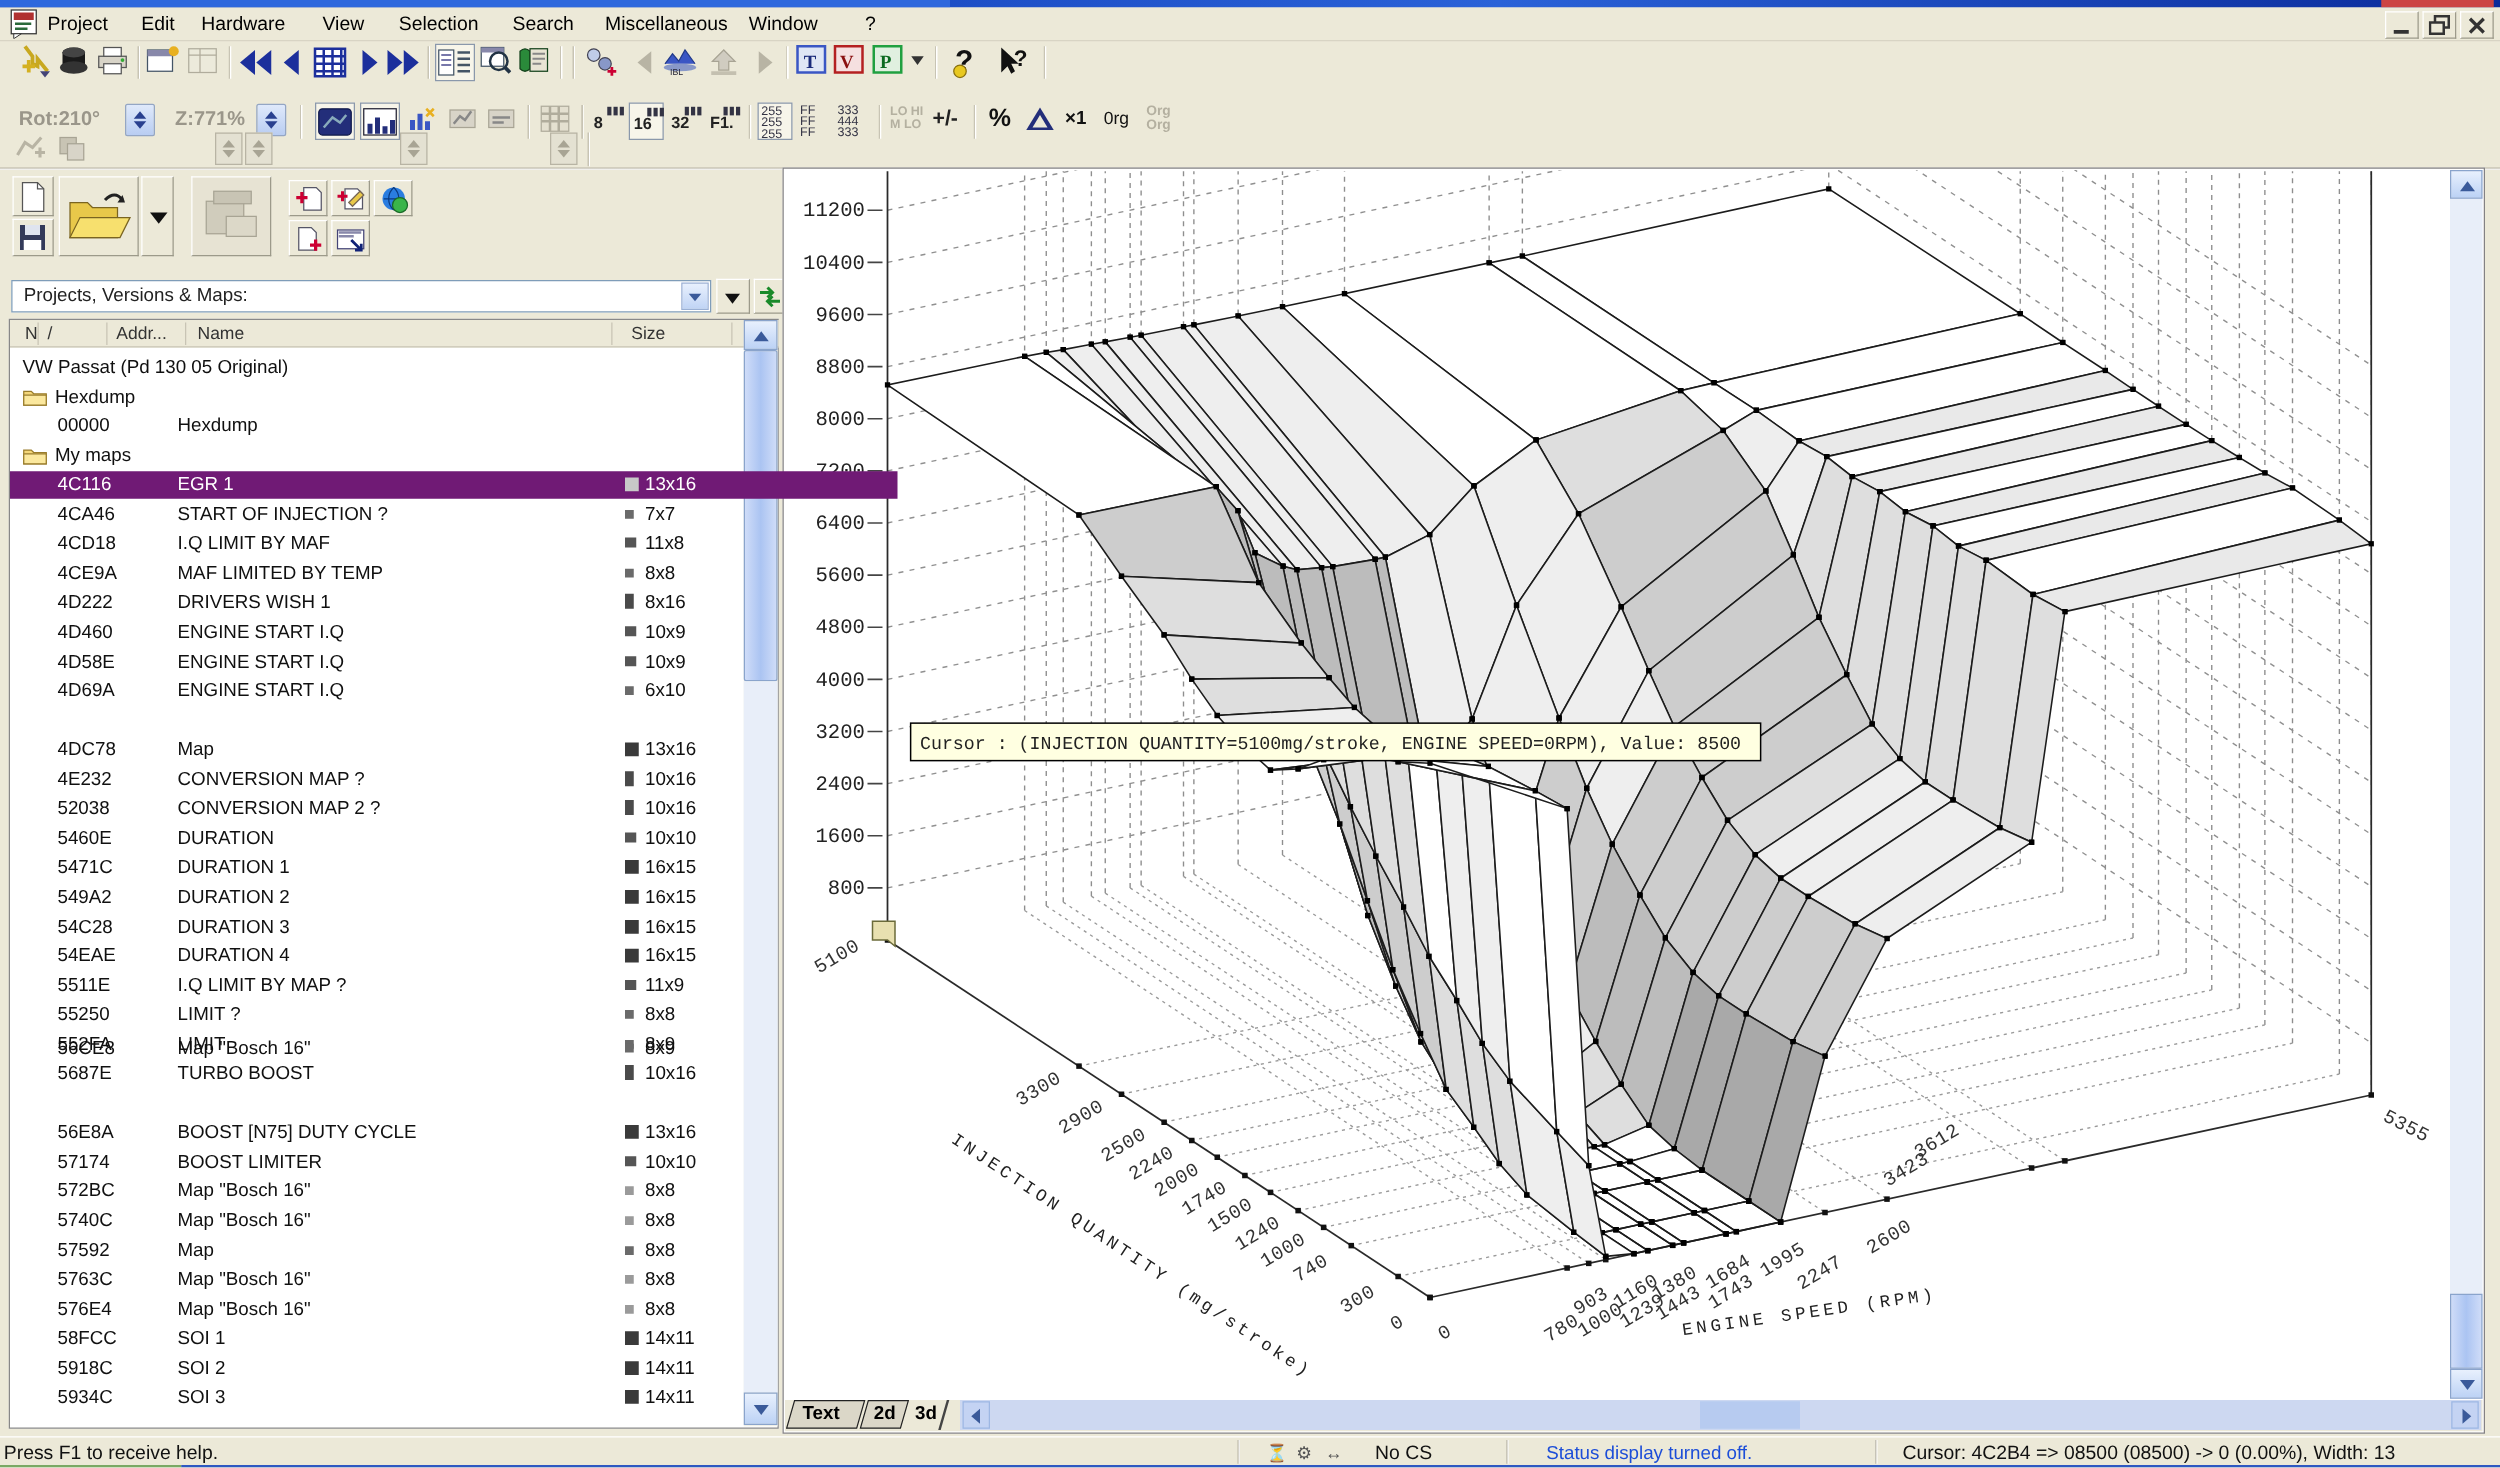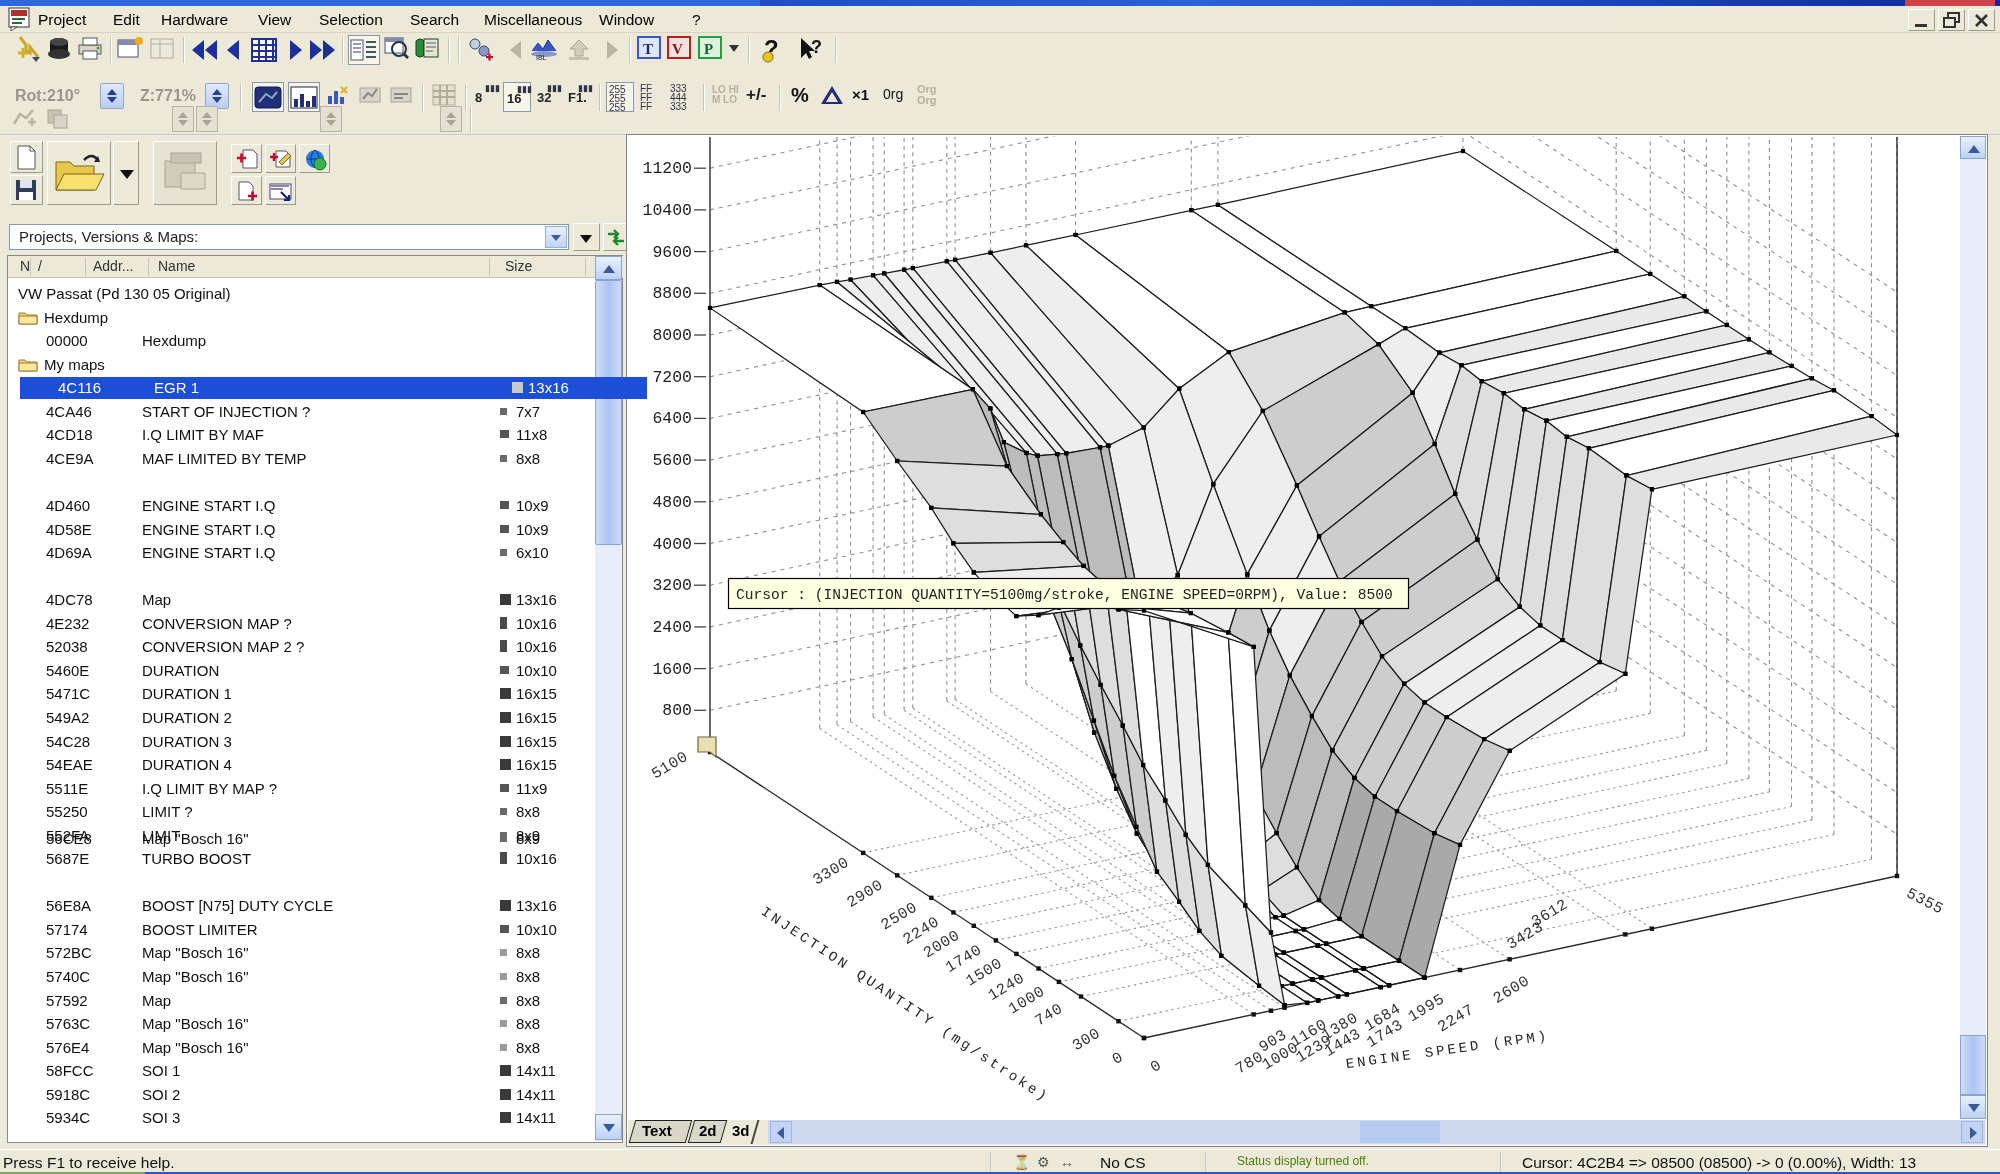--- a/index.html
+++ b/index.html
@@ -1510,21 +1510,21 @@
 </div>
 
 <div class="abs" style="left:0;top:1149px;width:2000px;height:23px;background:#ece9d8;border-top:1px solid #fff">
   <span style="position:absolute;left:3px;top:4px;font-size:15.5px;color:#111">Press F1 to receive help.</span>
   <span style="position:absolute;left:1013px;top:4px;font-size:14px;color:#555">⏳</span>
   <span style="position:absolute;left:1037px;top:4px;font-size:14px;color:#555">⚙</span>
   <span style="position:absolute;left:1060px;top:4px;font-size:14px;color:#555">↔</span>
   <span style="position:absolute;left:1100px;top:4px;font-size:15.5px;color:#111">No CS</span>
   <div style="position:absolute;left:990px;top:2px;width:2px;height:19px;background:linear-gradient(90deg,#b8b4a4,#fff)"></div>
   <div style="position:absolute;left:1205px;top:2px;width:2px;height:19px;background:linear-gradient(90deg,#b8b4a4,#fff)"></div>
-  <span style="position:absolute;left:1237px;top:4px;font-size:12px;color:#4d7c0f">Status display turned off.</span>
+  <span style="position:absolute;left:1237px;top:4px;font-size:15px;color:#1d4ed8">Status display turned off.</span>
   <div style="position:absolute;left:1500px;top:2px;width:2px;height:19px;background:linear-gradient(90deg,#b8b4a4,#fff)"></div>
   <span style="position:absolute;left:1522px;top:4px;font-size:15.5px;color:#111">Cursor: 4C2B4 =&gt; 08500 (08500) -&gt; 0 (0.00%), Width: 13</span>
 </div>
 <div class="abs" style="left:0;top:1172px;width:145px;height:2px;background:#7aa864"></div>
 <div class="abs" style="left:145px;top:1172px;width:1855px;height:2px;background:#2e58c1"></div>
 <div class="abs" style="left:8px;top:0;width:585px;height:1130px">
     <div class="lr bold" style="top:283.0px">
       <span style="position:absolute;left:10px">VW Passat (Pd 130 05 Original)</span>
     </div>
 <div class="lr bold" style="top:306.6px">
@@ -1542,21 +1542,21 @@
     </div>
 <div class="lr bold" style="top:353.6px">
       <span style="position:absolute;left:10px;width:21px;height:21px">
         <svg width="21" height="15" viewBox="0 0 21 15" style="position:absolute;left:0;top:3px">
           <path d="M1 3 h6 l2 2 h10 v9 h-18 z" fill="#f4d77a" stroke="#9a7d2c" stroke-width="1"></path>
           <path d="M1 6 h18 v8 h-18 z" fill="#fbe89e" stroke="#9a7d2c" stroke-width="1"></path>
         </svg>
       </span>
       <span style="position:absolute;left:36px">My maps</span>
     </div>
-<div class="lr bold" style="top:377.2px;background:#1d4ed8;color:#fff;left:12px;width:627px">
+<div class="lr bold" style="top:377.2px;background:#701a75;color:#fff;left:0;width:710px">
       <span style="position:absolute;left:38px">4C116</span>
       <span style="position:absolute;left:134px">EGR 1</span>
       <div style="position:absolute;left:492px;top:5px;width:11px;height:11px;background:#c8c8c8"></div>
       <span style="position:absolute;left:508px">13x16</span>
     </div>
 <div class="lr" style="top:400.8px">
       <span style="position:absolute;left:38px">4CA46</span>
       <span style="position:absolute;left:134px">START OF INJECTION ?</span>
       <div style="position:absolute;left:492px;top:7px;width:7px;height:7px;background:#6a6a6a"></div>
       <span style="position:absolute;left:508px">7x7</span>
@@ -1566,20 +1566,26 @@
       <span style="position:absolute;left:134px">I.Q LIMIT BY MAF</span>
       <div style="position:absolute;left:492px;top:6px;width:9px;height:8px;background:#555"></div>
       <span style="position:absolute;left:508px">11x8</span>
     </div>
 <div class="lr" style="top:447.9px">
       <span style="position:absolute;left:38px">4CE9A</span>
       <span style="position:absolute;left:134px">MAF LIMITED BY TEMP</span>
       <div style="position:absolute;left:492px;top:7px;width:7px;height:7px;background:#6a6a6a"></div>
       <span style="position:absolute;left:508px">8x8</span>
     </div>
+<div class="lr" style="top:471.4px">
+      <span style="position:absolute;left:38px">4D222</span>
+      <span style="position:absolute;left:134px">DRIVERS WISH 1</span>
+      <div style="position:absolute;left:492px;top:4px;width:7px;height:12px;background:#4a4a4a"></div>
+      <span style="position:absolute;left:508px">8x16</span>
+    </div>
 <div class="lr" style="top:495.0px">
       <span style="position:absolute;left:38px">4D460</span>
       <span style="position:absolute;left:134px">ENGINE START I.Q</span>
       <div style="position:absolute;left:492px;top:6px;width:9px;height:8px;background:#555"></div>
       <span style="position:absolute;left:508px">10x9</span>
     </div>
 <div class="lr" style="top:518.5px">
       <span style="position:absolute;left:38px">4D58E</span>
       <span style="position:absolute;left:134px">ENGINE START I.Q</span>
       <div style="position:absolute;left:492px;top:6px;width:9px;height:8px;background:#555"></div>

